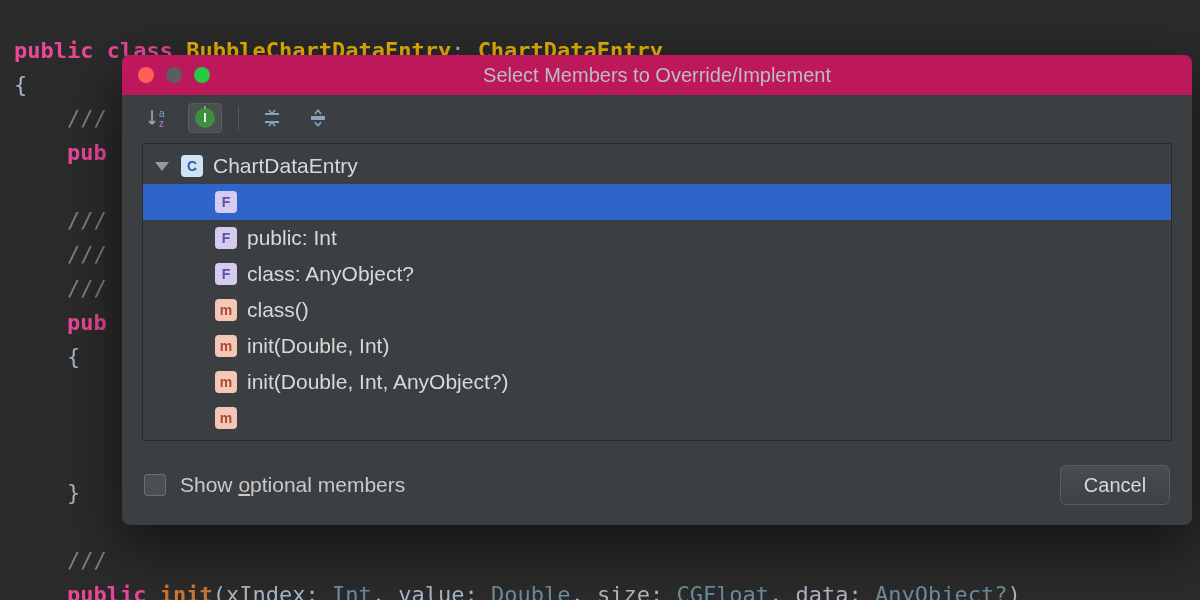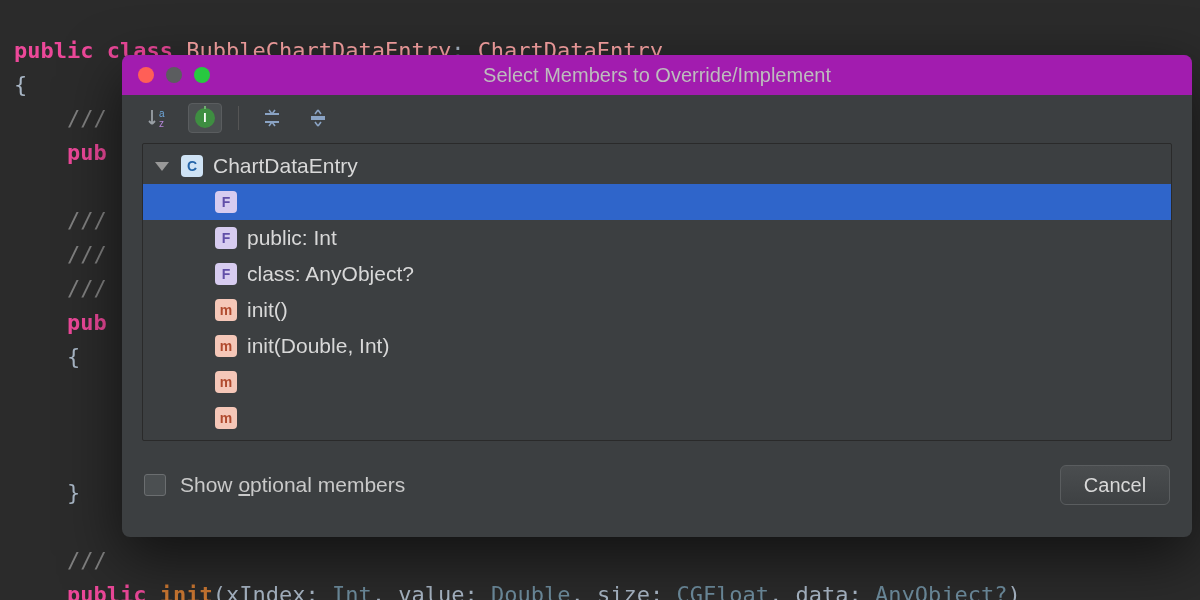--- a/index.html
+++ b/index.html
@@ -20,42 +20,42 @@
   width: 1200px;
   height: 600px;
   font-family: "Menlo", "Consolas", monospace;
   font-size: 22px;
   line-height: 34px;
   padding: 0 14px;
   color: #a9b7c6;
   white-space: pre;
 }
 .tok-kw { color: #ec4899; font-weight: bold; }
-.tok-class { color: #fca5a5; font-weight: 400; }
+.tok-class { color: #eab308; font-weight: 700; }
 .tok-type { color: #6e8d9e; }
 .tok-comment { color: #808080; }
 .tok-punct { color: #a9b7c6; }
 .tok-fn { color: #cc7832; font-weight: bold; }
 .tok-name { color: #a9b7c6; }
 
 
 .dialog {
   position: absolute;
   left: 122px;
   top: 55px;
   width: 1070px;
   background: #3c3f41;
   border-radius: 8px;
   box-shadow: 0 20px 60px rgba(0,0,0,0.6);
   overflow: hidden;
 }
 
 .titlebar {
   height: 40px;
-  background: #a21caf;
+  background: #be185d;
   display: flex;
   align-items: center;
   position: relative;
 }
 .traffic {
   display: flex;
   gap: 12px;
   padding-left: 16px;
 }
 .tl {
@@ -130,21 +130,21 @@
   font-size: 14px; font-weight: 600;
   font-family: Arial, sans-serif;
 }
 .badge.c { background: #cfe3f5; color: #2364a8; }
 .badge.f { background: #d7ccf0; color: #614fa8; }
 .badge.m { background: #f5c7b8; color: #b04a2e; }
 
 .footer {
   display: flex;
   align-items: center;
-  padding: 8px 22px 32px 22px;
+  padding: 8px 22px 20px 22px;
 }
 .chk {
   width: 22px; height: 22px;
   border: 1px solid #6b6e70;
   border-radius: 3px;
   background: #4b4f51;
   margin-right: 14px;
 }
 .chk-label {
   color: #c9c9c9;
@@ -254,30 +254,31 @@
           <span>public: Int</span>
         </div>
         <div class="tree-row">
           <div class="indent"></div>
           <div class="badge f">F</div>
           <span>class: AnyObject?</span>
         </div>
         <div class="tree-row">
           <div class="indent"></div>
           <div class="badge m">m</div>
-          <span>init()</span>
+          <span>class()</span>
         </div>
         <div class="tree-row">
           <div class="indent"></div>
           <div class="badge m">m</div>
           <span>init(Double, Int)</span>
         </div>
         <div class="tree-row">
           <div class="indent"></div>
           <div class="badge m">m</div>
+          <span>init(Double, Int, AnyObject?)</span>
         </div>
         <div class="tree-row">
           <div class="indent"></div>
           <div class="badge m">m</div>
         </div>
       </div>
   </div>
 
   <div class="footer">
     <div class="chk"></div>

